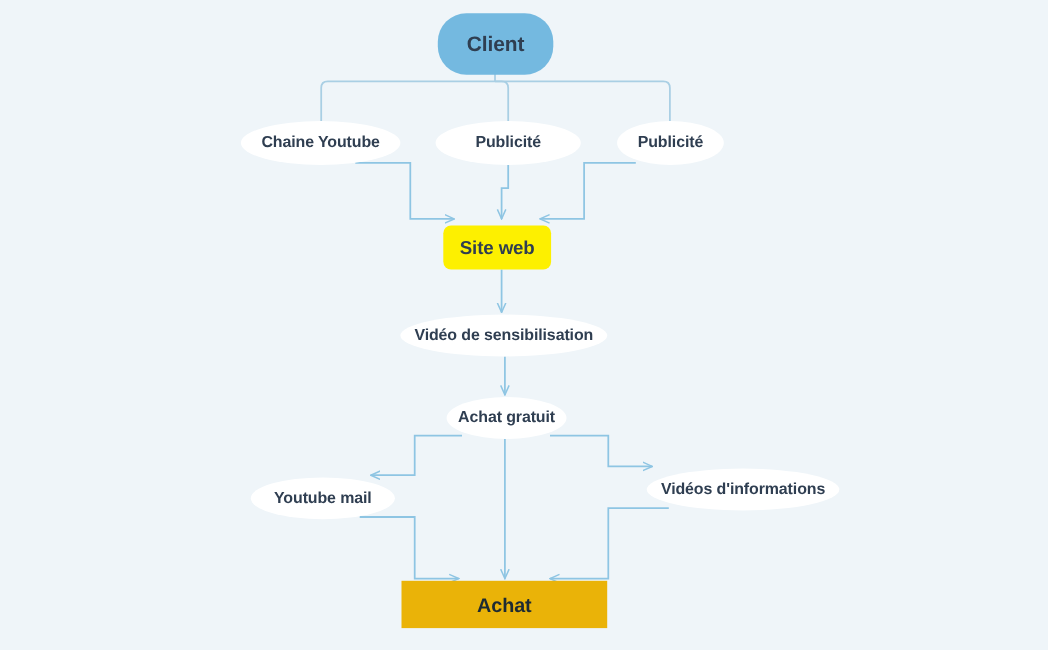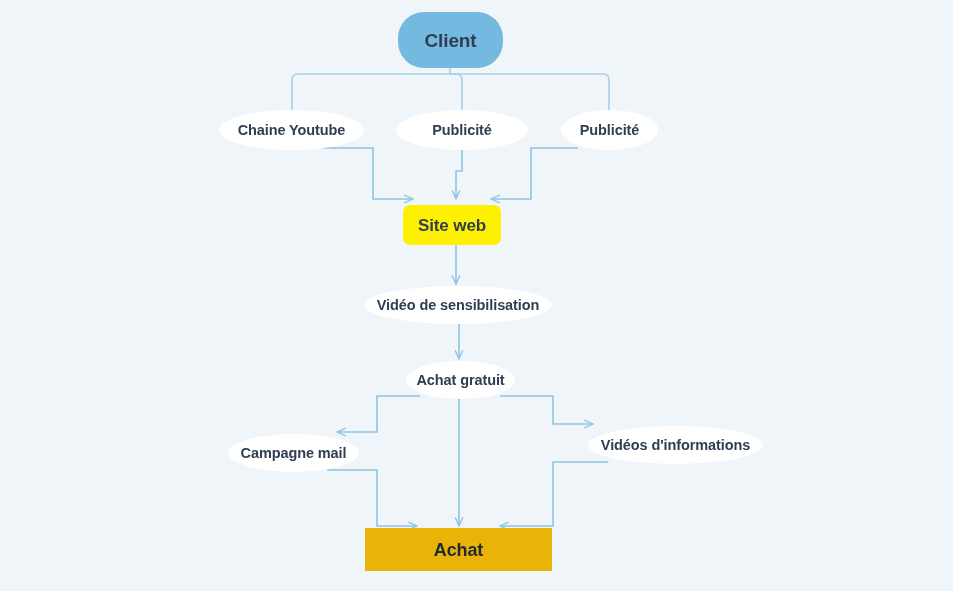--- a/index.html
+++ b/index.html
@@ -133,21 +133,21 @@
 
   <div class="node node-ellipse" style="left:364px; top:286px; width:188px; height:38px;">
     <span>Vidéo de sensibilisation</span>
   </div>
 
   <div class="node node-ellipse" style="left:406px; top:361px; width:109px; height:38px;">
     <span>Achat gratuit</span>
   </div>
 
   <div class="node node-ellipse" style="left:228px; top:434px; width:131px; height:38px;">
-    <span>Campagne mail</span>
+    <span>Youtube mail</span>
   </div>
 
   <div class="node node-ellipse" style="left:588px; top:426px; width:175px; height:38px;">
     <span>Vidéos d'informations</span>
   </div>
 
   <div class="node node-achat" style="left:365px; top:528px; width:187px; height:43px;">
     <span>Achat</span>
   </div>
 

